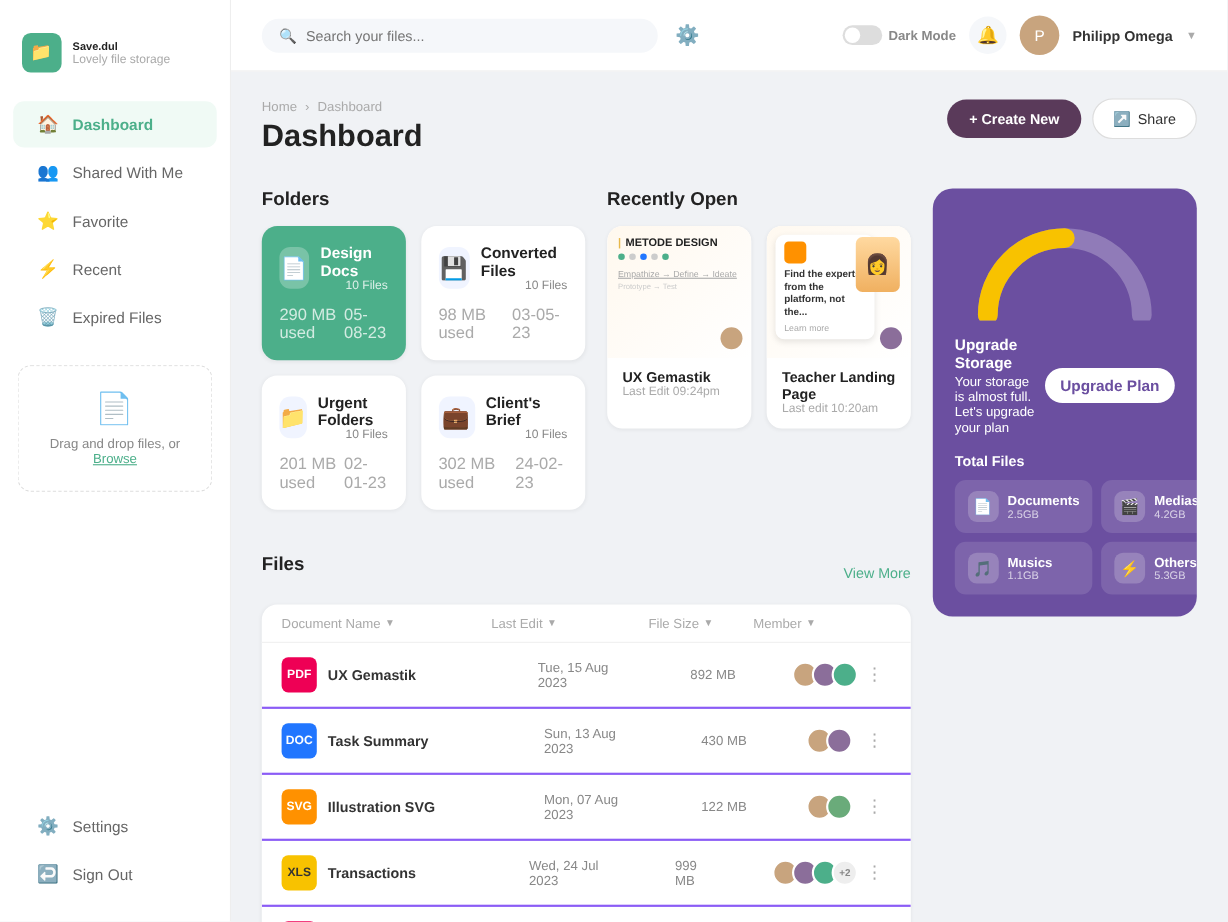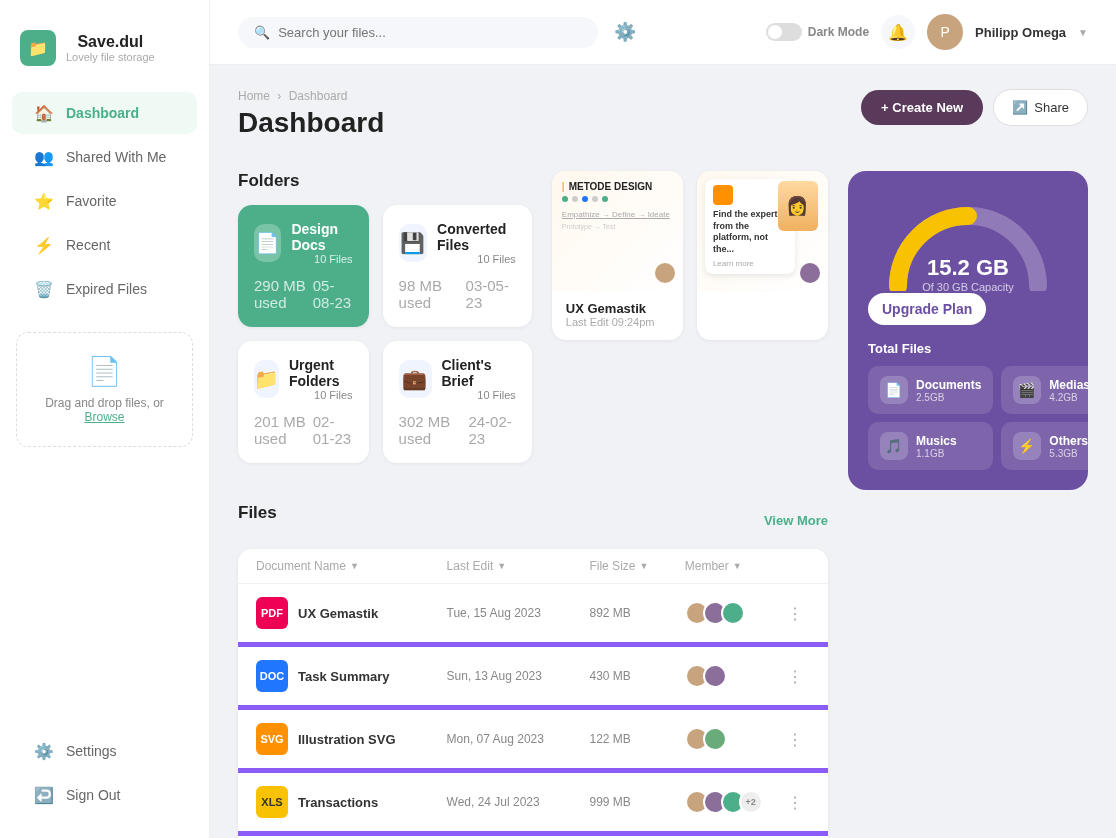--- a/index.html
+++ b/index.html
@@ -16,21 +16,21 @@
       flex-shrink: 0;
     }
     .sidebar-logo {
       display: flex; align-items: center; gap: 10px;
       padding: 10px 20px 24px;
     }
     .logo-icon {
       width: 36px; height: 36px; background: #4caf8a; border-radius: 8px;
       display: flex; align-items: center; justify-content: center; color: #fff; font-size: 16px;
     }
-    .logo-text { font-size: 16px; font-weight: 700; color: #222; text-align: center; }
+    .logo-text { font-size: 10px; font-weight: 700; color: #222; }
     .logo-sub { font-size: 11px; color: #aaa; }
     .nav-item {
       display: flex; align-items: center; gap: 12px;
       padding: 11px 22px; cursor: pointer; border-radius: 10px;
       margin: 2px 12px; font-size: 14px; color: #666;
       transition: background 0.15s;
     }
     .nav-item.active { color: #4caf8a; background: #f0faf5; font-weight: 600; }
     .nav-icon { width: 20px; height: 20px; display: flex; align-items: center; justify-content: center; font-size: 16px; }
     .sidebar-bottom { margin-top: auto; }
@@ -124,34 +124,34 @@
       font-size: 12px; color: #aaa; position: relative; overflow: hidden;
     }
     .recent-preview.yellow-bg { background: #fffbf0; }
     .recent-info { padding: 10px 14px 12px; }
     .recent-name { font-size: 13px; font-weight: 700; color: #222; }
     .recent-edit { font-size: 11px; color: #aaa; }
 
     
     .files-section {}
     .files-header { display: flex; justify-content: space-between; align-items: center; margin-bottom: 12px; }
-    .view-more { font-size: 13px; color: #4caf8a; font-weight: 700; cursor: pointer; }
+    .view-more { font-size: 13px; color: #4caf8a; font-weight: 400; cursor: pointer; }
     .files-table { background: #fff; border-radius: 14px; overflow: hidden; box-shadow: 0 1px 4px rgba(0,0,0,0.06); }
     .table-head { display: grid; grid-template-columns: 2fr 1.5fr 1fr 1fr 30px; padding: 10px 18px; border-bottom: 1px solid #f0f0f0; }
     .th { font-size: 12px; color: #aaa; display: flex; align-items: center; gap: 4px; }
-    .table-row { display: grid; grid-template-columns: 2fr 1.5fr 1fr 1fr 30px; padding: 13px 18px; border-bottom: 5px solid #8b5cf6; align-items: center; }
+    .table-row { display: grid; grid-template-columns: 2fr 1.5fr 1fr 1fr 30px; padding: 13px 18px; border-bottom: 2px solid #8b5cf6; align-items: center; }
     .table-row:last-child { border-bottom: none; }
     .file-name-cell { display: flex; align-items: center; gap: 10px; font-size: 13px; font-weight: 600; color: #333; }
     .file-type-icon { width: 32px; height: 32px; border-radius: 6px; display: flex; align-items: center; justify-content: center; font-size: 11px; font-weight: 700; color: #fff; flex-shrink: 0; }
     .type-pdf { background: #e05; }
     .type-doc { background: #2176ff; }
     .type-svg { background: #ff9100; }
     .type-xls { background: #f8c200; color: #333; }
     .type-ppt { background: #e05; }
-    .td { font-size: 12px; color: #888; }
+    .td { font-size: 12px; color: #888; margin-left: 48px; }
     .avatars-group { display: flex; }
     .av-sm { width: 24px; height: 24px; border-radius: 50%; border: 2px solid #fff; margin-left: -6px; font-size: 9px; display: flex; align-items: center; justify-content: center; color: #fff; font-weight: 600; }
     .av-sm:first-child { margin-left: 0; }
     .av-count { background: #eee; color: #888; font-size: 9px; }
     .more-btn { background: none; border: none; cursor: pointer; color: #aaa; font-size: 16px; }
 
     
     .storage-card {
       background: #6b4fa0;
       border-radius: 18px;
@@ -378,20 +378,21 @@
                 <div class="folder-meta">
                   <span>302 MB used</span>
                   <span>24-02-23</span>
                 </div>
               </div>
 
             </div>
           </div>
 
           <div class="recently-section">
+            <div class="section-title">Recently Open</div>
             <div class="recently-grid">
 
               <div class="recent-card">
                 <div class="recent-preview">
                   <div class="ux-preview-content">
                     <div class="ux-logo">
                       <span style="color:#e8b84b;font-weight:900;">| </span>METODE DESIGN
                     </div>
                     <div class="ux-flow-dots">
                       <div class="ux-dot green"></div>
@@ -416,20 +417,24 @@
                   <div class="teacher-preview">
                     <div class="teacher-card-mini">
                       <div class="tc-orange"></div>
                       <div class="tc-title">Find the experts from the platform, not the...</div>
                       <div class="tc-sub">Learn more</div>
                     </div>
                     <div style="position:absolute;right:10px;top:10px;width:40px;height:50px;background:linear-gradient(180deg,#ffd9a0,#f0b060);border-radius:6px;overflow:hidden;display:flex;align-items:center;justify-content:center;font-size:18px;">👩</div>
                   </div>
                   <div style="position:absolute;bottom:8px;right:8px;width:20px;height:20px;border-radius:50%;background:#8b6e9a;"></div>
                 </div>
+                <div class="recent-info">
+                  <div class="recent-name">Teacher Landing Page</div>
+                  <div class="recent-edit">Last edit 10:20am</div>
+                </div>
               </div>
 
             </div>
           </div>
         </div>
 
         <div class="files-section">
           <div class="files-header">
             <div class="section-title">Files</div>
             <span class="view-more">View More</span>
@@ -547,26 +552,26 @@
         <div class="storage-card">
 
           <div class="gauge-wrap">
             <svg class="gauge-svg" width="180" height="100" viewBox="0 0 180 100">
 
               <path d="M 20 95 A 70 70 0 0 1 160 95" fill="none" stroke="rgba(255,255,255,0.25)" stroke-width="18" stroke-linecap="round"></path>
 
               <path d="M 20 95 A 70 70 0 0 1 90 25" fill="none" stroke="#f8c200" stroke-width="18" stroke-linecap="round"></path>
             </svg>
           </div>
-          <div class="gauge-text">
-            <div class="gauge-gb">15.2 GB</div>
-            <div class="gauge-cap">Of 30 GB Capacity</div>
-          </div>
 
           <div class="upgrade-row">
+            <div class="upgrade-text">
+              <b>Upgrade Storage</b>
+              <span>Your storage is almost full. Let's upgrade your plan</span>
+            </div>
             <button class="btn-upgrade">Upgrade Plan</button>
           </div>
 
           <div class="total-files-title">Total Files</div>
           <div class="file-types-grid">
 
             <div class="file-type-cell">
               <div class="ft-icon">📄</div>
               <div>
                 <div class="ft-name">Documents</div>

